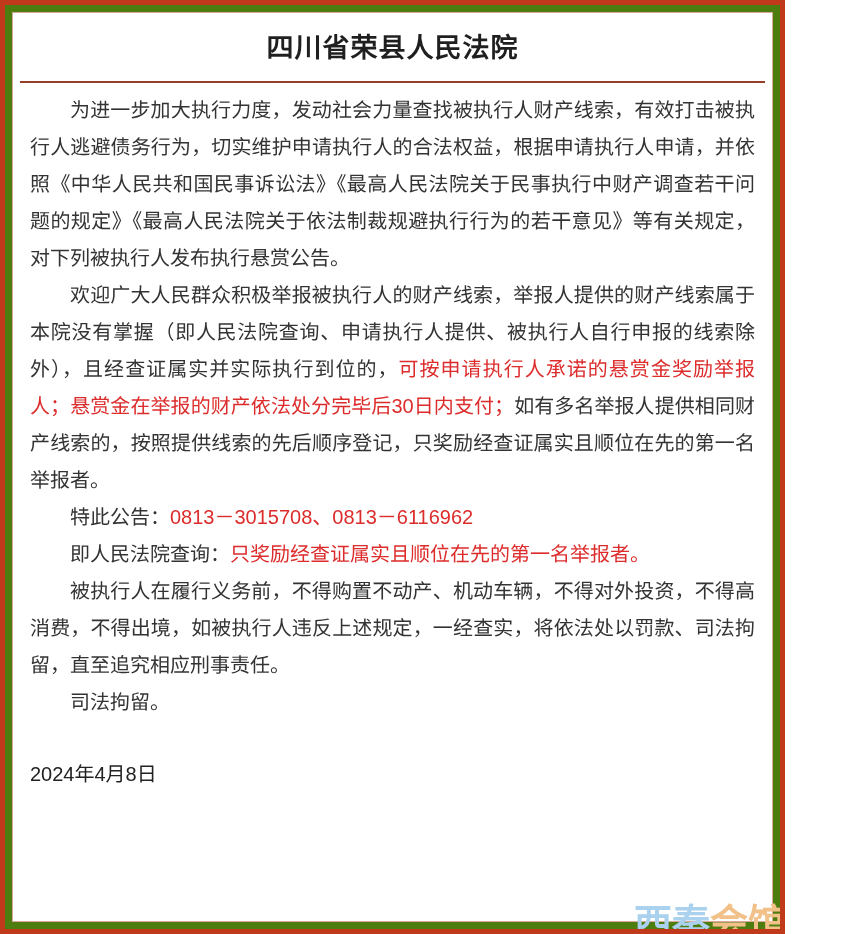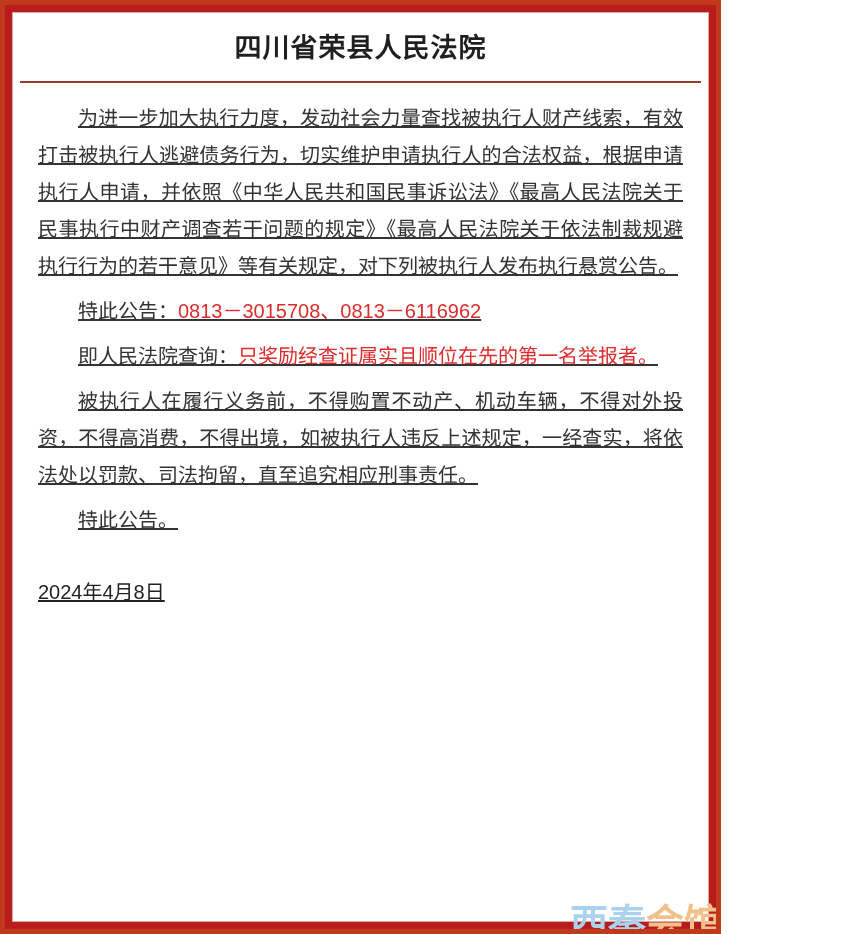--- a/index.html
+++ b/index.html
@@ -3,25 +3,25 @@
 <meta charset="utf-8">
 <style>
   html, body {
     margin: 0;
     padding: 0;
     background: #ffffff;
     font-family: "Liberation Sans", "DejaVu Sans", sans-serif;
   }
   .page {
     position: relative;
-    width: 721px;
+    width: 785px;
     height: 934px;
     box-sizing: border-box;
     border: 5px solid var(--outer-border, #c0391b);
-    background: #b91c1c;
+    background: #4d7c0f;
     overflow: hidden;
   }
   .inner-frame {
     position: absolute;
     top: 7px; left: 7px; right: 7px; bottom: 7px;
     border: 1px solid var(--inner-border, #dca89c);
     box-sizing: border-box;
     background: #ffffff;
   }
   .doc-header {
@@ -41,23 +41,22 @@
     margin: 11px 7px 0 7px;
   }
   .doc-body {
     padding: 9px 17px 0 17px;
     font-size: 20px;
     line-height: 37px;
     color: var(--text, #333333);
     text-align: justify;
   }
   .doc-body p {
-    margin: 8px;
+    margin: 0;
     text-indent: 2em;
-    text-decoration: underline;
   }
   .red {
     color: var(--red-text, #dd2c2c);
   }
   .doc-date {
     margin: 0;
     margin-top: 35px !important;
     text-indent: 0 !important;
     padding-right: 6px;
     color: #222222;
@@ -81,24 +80,25 @@
 
 <div class="page">
   <div class="inner-frame">
     <header class="doc-header">
       <div class="doc-title">四川省荣县人民法院</div>
     </header>
     <hr class="title-separator">
     <div class="doc-body">
       <div id="paragraphs">
           <p><span>为进一步加大执行力度，发动社会力量查找被执行人财产线索，有效打击被执行人逃避债务行为，切实维护申请执行人的合法权益，根据申请执行人申请，并依照《中华人民共和国民事诉讼法》《最高人民法院关于民事执行中财产调查若干问题的规定》《最高人民法院关于依法制裁规避执行行为的若干意见》等有关规定，对下列被执行人发布执行悬赏公告。</span></p>
+          <p><span>欢迎广大人民群众积极举报被执行人的财产线索，举报人提供的财产线索属于本院没有掌握（即人民法院查询、申请执行人提供、被执行人自行申报的线索除外），且经查证属实并实际执行到位的，</span><span class="red">可按申请执行人承诺的悬赏金奖励举报人；悬赏金在举报的财产依法处分完毕后30日内支付；</span><span>如有多名举报人提供相同财产线索的，按照提供线索的先后顺序登记，只奖励经查证属实且顺位在先的第一名举报者。</span></p>
           <p><span>特此公告：</span><span class="red">0813－3015708、0813－6116962</span></p>
           <p><span>即人民法院查询：</span><span class="red">只奖励经查证属实且顺位在先的第一名举报者。</span></p>
           <p><span>被执行人在履行义务前，不得购置不动产、机动车辆，不得对外投资，不得高消费，不得出境，如被执行人违反上述规定，一经查实，将依法处以罚款、司法拘留，直至追究相应刑事责任。</span></p>
-          <p><span>特此公告。</span></p>
+          <p><span>司法拘留。</span></p>
         </div>
       <p class="doc-date">2024年4月8日</p>
     </div>
   </div>
   <div class="watermark">
     <span class="wm-blue">西秦</span><span class="wm-orange">会馆</span>
   </div>
 </div>
 
 </body></html>

